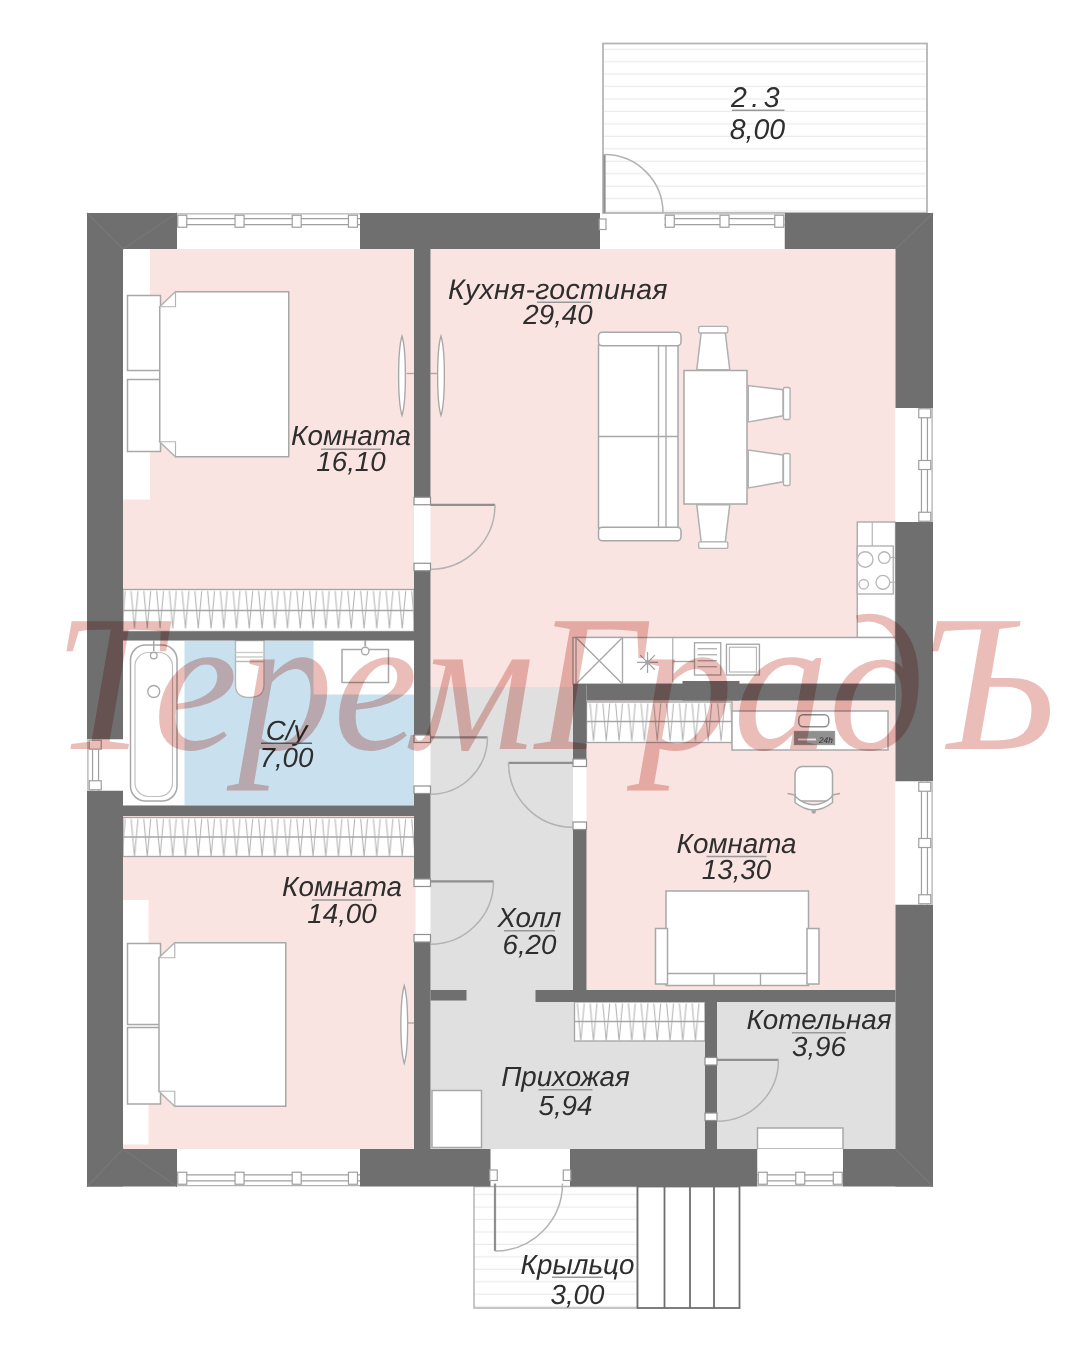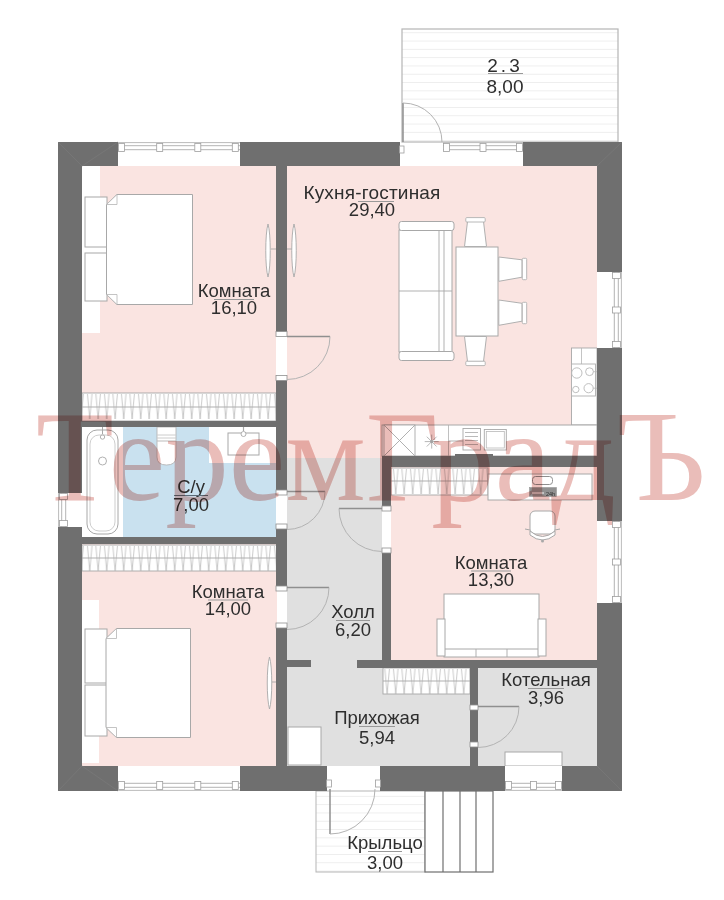--- a/index.html
+++ b/index.html
@@ -1,17 +1,17 @@
 <!DOCTYPE html>
 <html><head>
 <meta charset="utf-8">
 <style>
 html,body{margin:0;padding:0;background:#fff;}
 #plan{position:relative;width:724px;height:900px;overflow:hidden;background:#fff;
- font-family:"Liberation Sans",sans-serif;}
+ font-family:"Liberation Sans",sans-serif;font-style:italic;}
 svg text{font-family:"Liberation Sans",sans-serif;fill:#2e2e2e;}
 #wm{position:absolute;left:36px;top:391px;font-family:"Liberation Serif",serif;
  font-size:130px;line-height:1;color:#eabdb9;mix-blend-mode:multiply;
  transform:scaleX(0.978);transform-origin:left top;white-space:nowrap;}
 </style>
 </head>
 <body>
 <div id="plan">
 <svg width="724" height="900" viewBox="0 0 724 900">
 <defs>

